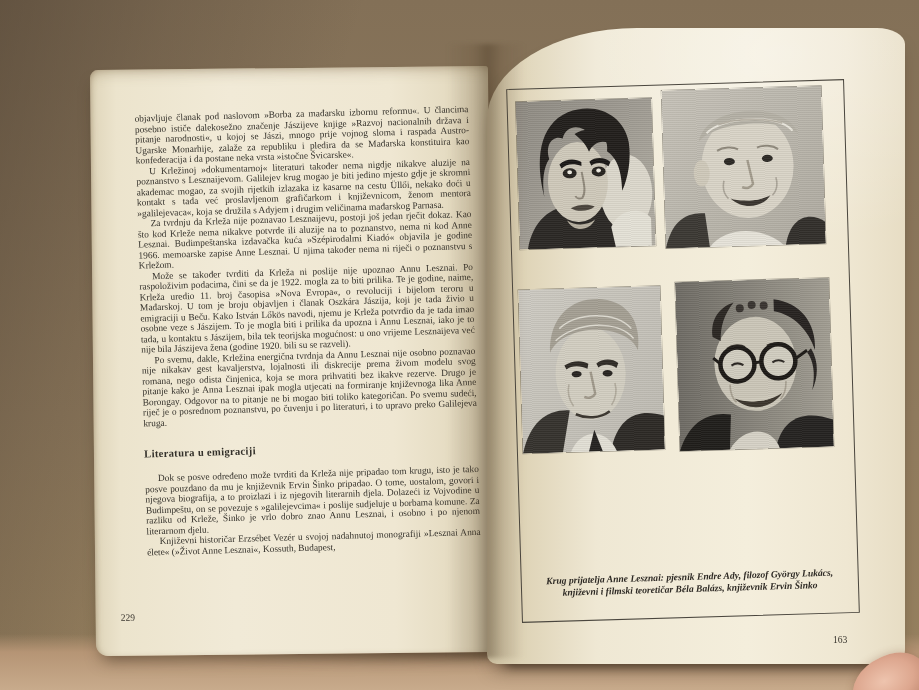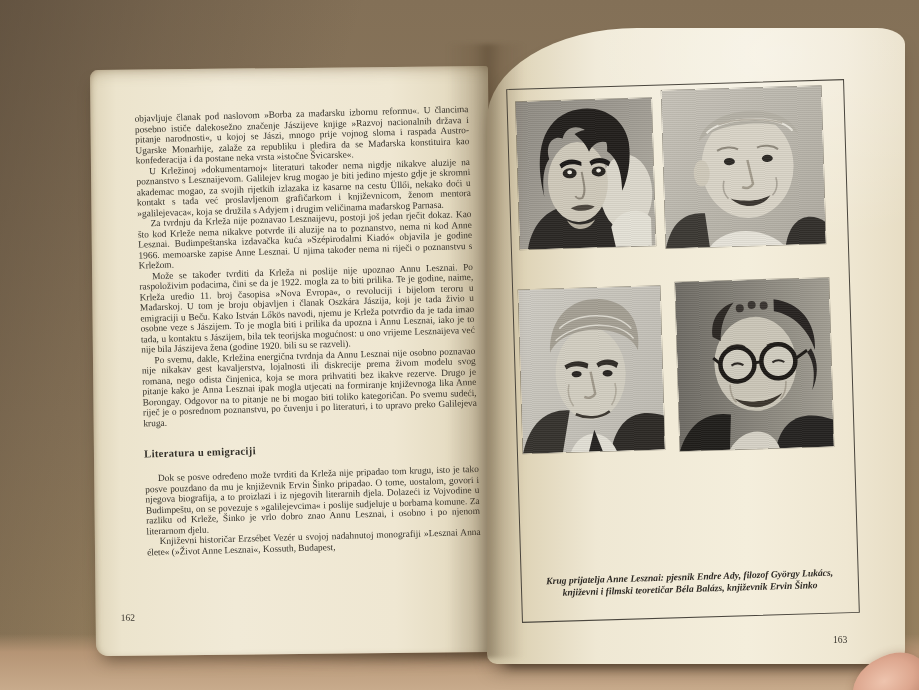--- a/index.html
+++ b/index.html
@@ -65,21 +65,21 @@
     <div class="text-col">
       <p class="para continued">objavljuje članak pod naslovom »Borba za mađarsku izbornu reformu«. U člancima posebno ističe dalekosežno značenje Jászijeve knjige »Razvoj nacionalnih država i pitanje narodnosti«, u kojoj se Jászi, mnogo prije vojnog sloma i raspada Austro-Ugarske Monarhije, zalaže za republiku i pledira da se Mađarska konstituira kao konfederacija i da postane neka vrsta »istočne Švicarske«.</p>
       <p class="para">U Krležinoj »dokumentarnoj« literaturi također nema nigdje nikakve aluzije na poznanstvo s Lesznaijevom. Galilejev krug mogao je biti jedino mjesto gdje je skromni akademac mogao, za svojih rijetkih izlazaka iz kasarne na cestu Üllői, nekako doći u kontakt s tada već proslavljenom grafičarkom i književnicom, ženom mentora »galilejevaca«, koja se družila s Adyjem i drugim veličinama mađarskog Parnasa.</p>
       <p class="para">Za tvrdnju da Krleža nije poznavao Lesznaijevu, postoji još jedan rječit dokaz. Kao što kod Krleže nema nikakve potvrde ili aluzije na to poznanstvo, nema ni kod Anne Lesznai. Budimpeštanska izdavačka kuća »Szépirodalmi Kiadó« objavila je godine 1966. memoarske zapise Anne Lesznai. U njima također nema ni riječi o poznanstvu s Krležom.</p>
       <p class="para">Može se također tvrditi da Krleža ni poslije nije upoznao Annu Lesznai. Po raspoloživim podacima, čini se da je 1922. mogla za to biti prilika. Te je godine, naime, Krleža uredio 11. broj časopisa »Nova Evropa«, o revoluciji i bijelom teroru u Mađarskoj. U tom je broju objavljen i članak Oszkára Jászija, koji je tada živio u emigraciji u Beču. Kako István Lőkös navodi, njemu je Krleža potvrdio da je tada imao osobne veze s Jászijem. To je mogla biti i prilika da upozna i Annu Lesznai, iako je to tada, u kontaktu s Jászijem, bila tek teorijska mogućnost: u ono vrijeme Lesznaijeva već nije bila Jászijeva žena (godine 1920. bili su se razveli).</p>
       <p class="para">Po svemu, dakle, Krležina energična tvrdnja da Annu Lesznai nije osobno poznavao nije nikakav gest kavaljerstva, lojalnosti ili diskrecije prema živom modelu svog romana, nego odista činjenica, koja se mora prihvatiti bez ikakve rezerve. Drugo je pitanje kako je Anna Lesznai ipak mogla utjecati na formiranje književnoga lika Anne Borongay. Odgovor na to pitanje ne bi mogao biti toliko kategoričan. Po svemu sudeći, riječ je o posrednom poznanstvu, po čuvenju i po literaturi, i to upravo preko Galilejeva kruga.</p>
       <h3 class="section-heading">Literatura u emigraciji</h3>
       <p class="para">Dok se posve određeno može tvrditi da Krleža nije pripadao tom krugu, isto je tako posve pouzdano da mu je književnik Ervin Šinko pripadao. O tome, uostalom, govori i njegova biografija, a to proizlazi i iz njegovih literarnih djela. Dolazeći iz Vojvodine u Budimpeštu, on se povezuje s »galilejevcima« i poslije sudjeluje u borbama komune. Za razliku od Krleže, Šinko je vrlo dobro znao Annu Lesznai, i osobno i po njenom literarnom djelu.</p>
       <p class="para">Književni historičar Erzsébet Vezér u svojoj nadahnutoj monografiji »Lesznai Anna élete« (»Život Anne Lesznai«, Kossuth, Budapest,</p>
     </div>
-    <div class="page-number pn-left">162</div>
+    <div class="page-number pn-left">229</div>
   </div>
 
   <div class="page page-right">
     <div class="frame">
 
       <figure class="photo photo-tl">
         <svg viewBox="0 0 136 148" preserveAspectRatio="none" role="img">
           <defs>
               <linearGradient id="adyBg" x1="0" y1="0" x2="1" y2="1">
             <stop offset="0" stop-color="#8e8a82"></stop>

